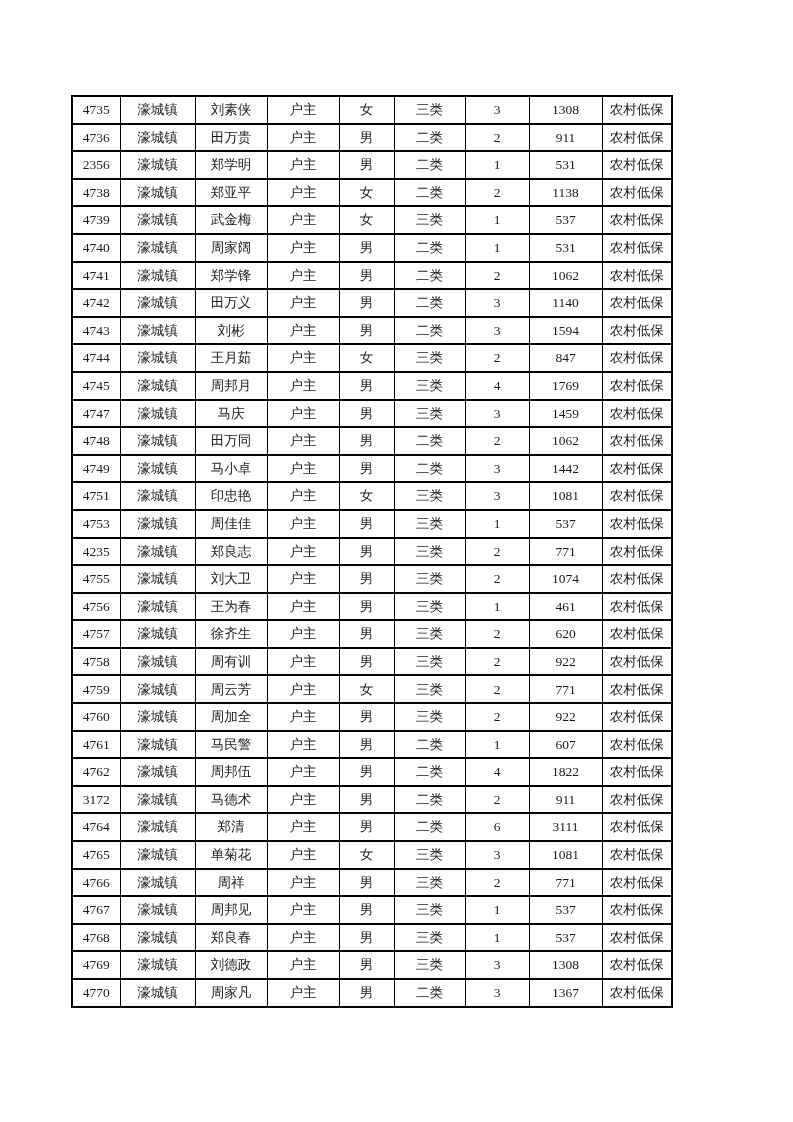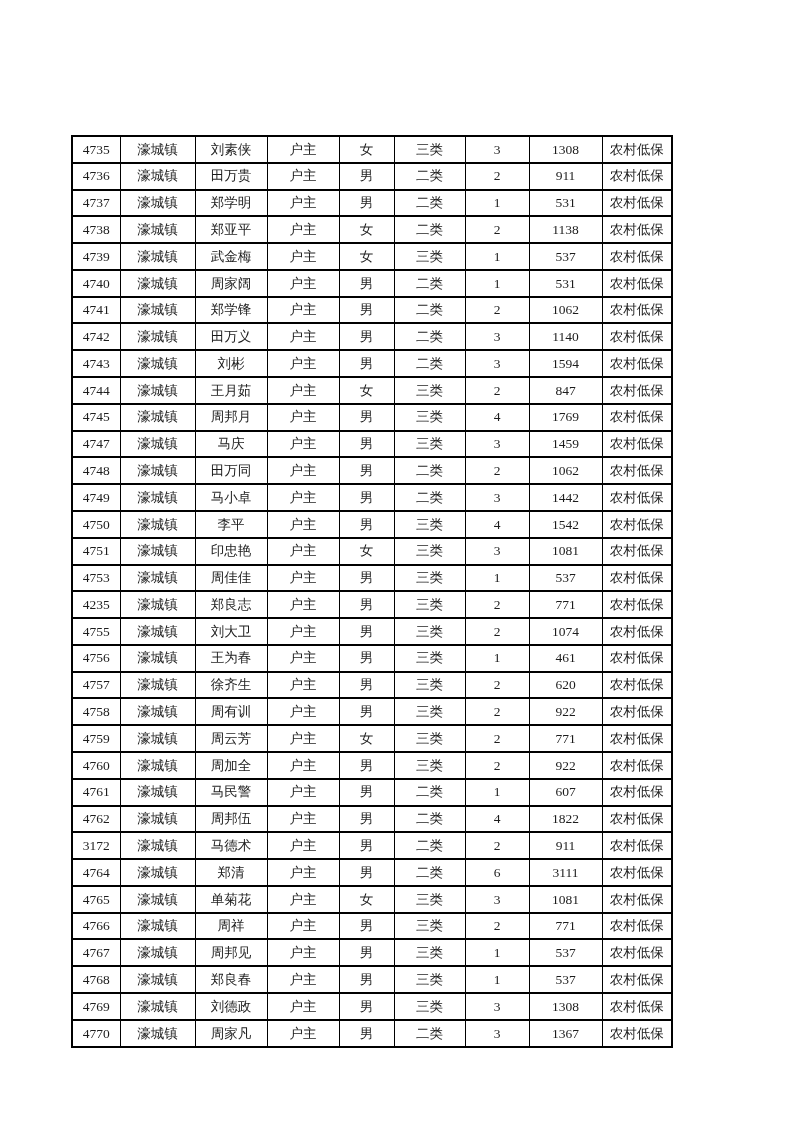--- a/index.html
+++ b/index.html
@@ -17,21 +17,20 @@
   }
   table.data-table {
     position: absolute;
     left: 71px;
     top: 95px;
     width: 600px;
     height: 913px;
     border-collapse: collapse;
     table-layout: fixed;
     border: 2.5px solid #000000;
-    margin-top: 40px;
   }
   table.data-table td {
     border-left: 1.5px solid #000000;
     border-right: 1.5px solid #000000;
     border-top: 2px solid #000000;
     border-bottom: 2px solid #000000;
     text-align: center;
     vertical-align: middle;
     padding: 0;
     font-size: 13.5px;
@@ -84,21 +83,21 @@
           <td>濠城镇</td>
           <td>田万贵</td>
           <td>户主</td>
           <td>男</td>
           <td>二类</td>
           <td>2</td>
           <td>911</td>
           <td>农村低保</td>
         </tr>
         <tr>
-          <td>4737</td>
+          <td>2356</td>
           <td>濠城镇</td>
           <td>郑学明</td>
           <td>户主</td>
           <td>男</td>
           <td>二类</td>
           <td>1</td>
           <td>531</td>
           <td>农村低保</td>
         </tr>
         <tr>
@@ -213,31 +212,20 @@
         </tr>
         <tr>
           <td>4749</td>
           <td>濠城镇</td>
           <td>马小卓</td>
           <td>户主</td>
           <td>男</td>
           <td>二类</td>
           <td>3</td>
           <td>1442</td>
-          <td>农村低保</td>
-        </tr>
-        <tr>
-          <td>4750</td>
-          <td>濠城镇</td>
-          <td>李平</td>
-          <td>户主</td>
-          <td>男</td>
-          <td>三类</td>
-          <td>4</td>
-          <td>1542</td>
           <td>农村低保</td>
         </tr>
         <tr>
           <td>4751</td>
           <td>濠城镇</td>
           <td>印忠艳</td>
           <td>户主</td>
           <td>女</td>
           <td>三类</td>
           <td>3</td>

